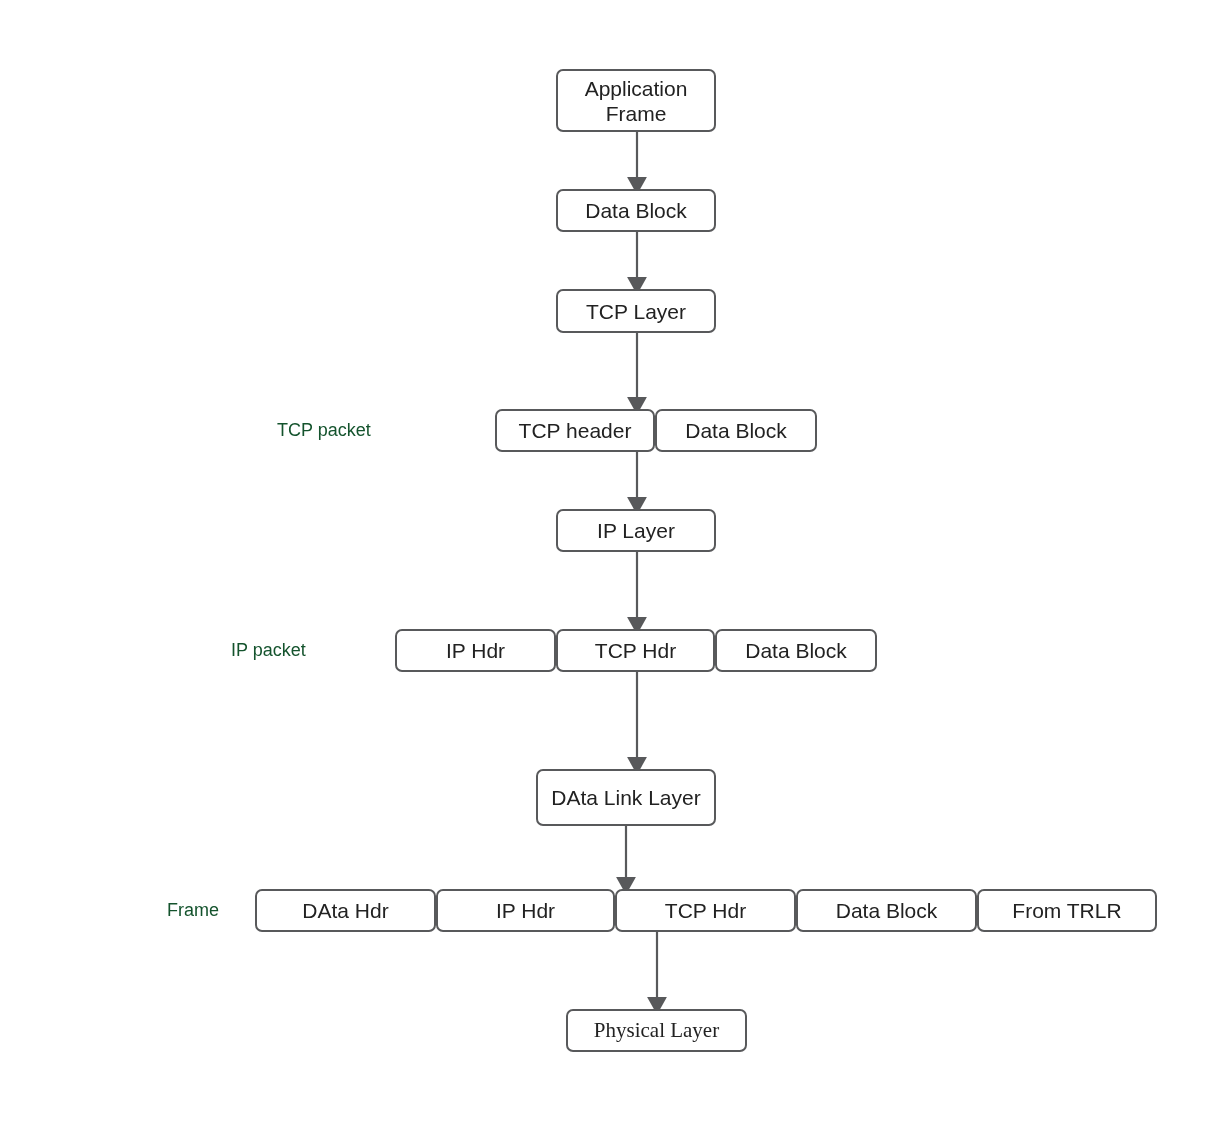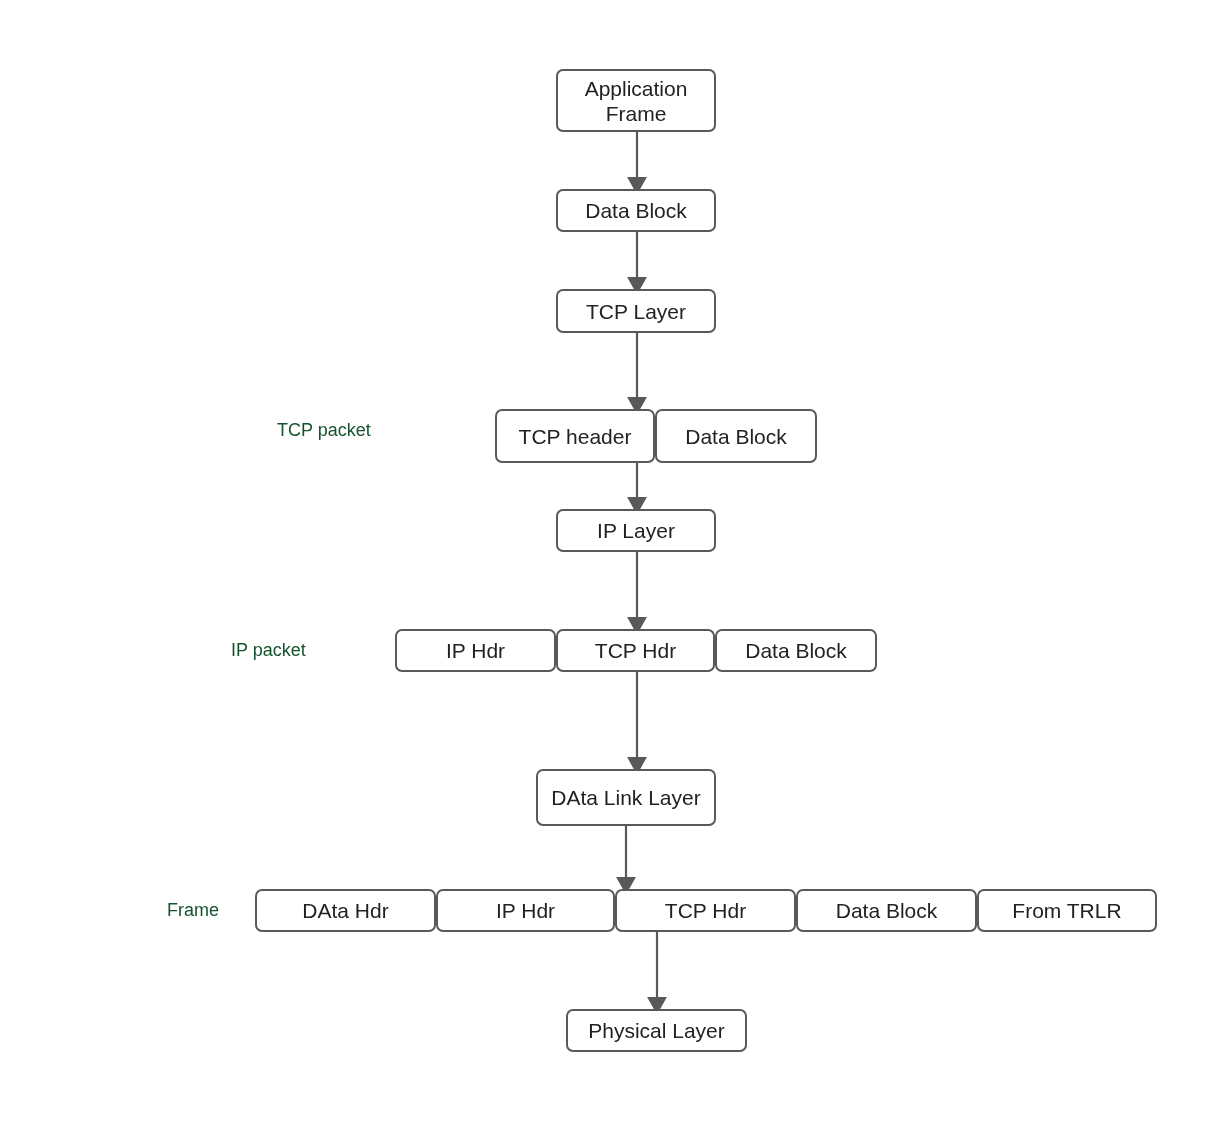--- a/index.html
+++ b/index.html
@@ -105,25 +105,25 @@
 Frame</div>
 
   <div class="node" style="left:556px; top:189px; width:160px; height:43px;">Data Block</div>
 
   <div class="node" style="left:556px; top:289px; width:160px; height:44px;">TCP Layer</div>
 
   <div class="node" style="left:556px; top:509px; width:160px; height:43px;">IP Layer</div>
 
   <div class="node" style="left:536px; top:769px; width:180px; height:57px;">DAta Link Layer</div>
 
-  <div class="node" style="left:566px; top:1009px; width:181px; height:43px;">Physical Layer</div>
+  <div class="node" style="left:566px; top:1009px; width:181px; height:43px;font-family:Liberation Serif, serif;">Physical Layer</div>
 
   <div class="row-label" style="left:277px; top:418px;">TCP packet</div>
 
-  <div class="packet-row" id="row-tcp-packet" style="left:495px; top:409px; width:322px; height:54px;">
+  <div class="packet-row" id="row-tcp-packet" style="left:495px; top:409px; width:322px; height:43px;">
       <div class="cell" style="width: 160px;">TCP header</div>
       <div class="cell" style="width: 162px;">Data Block</div>
     </div>
 
   <div class="row-label" style="left:231px; top:638px;">IP packet</div>
 
   <div class="packet-row" id="row-ip-packet" style="left:395px; top:629px; width:482px; height:43px;">
       <div class="cell" style="width: 161px;">IP Hdr</div>
       <div class="cell" style="width: 159px;">TCP Hdr</div>
       <div class="cell" style="width: 162px;">Data Block</div>

